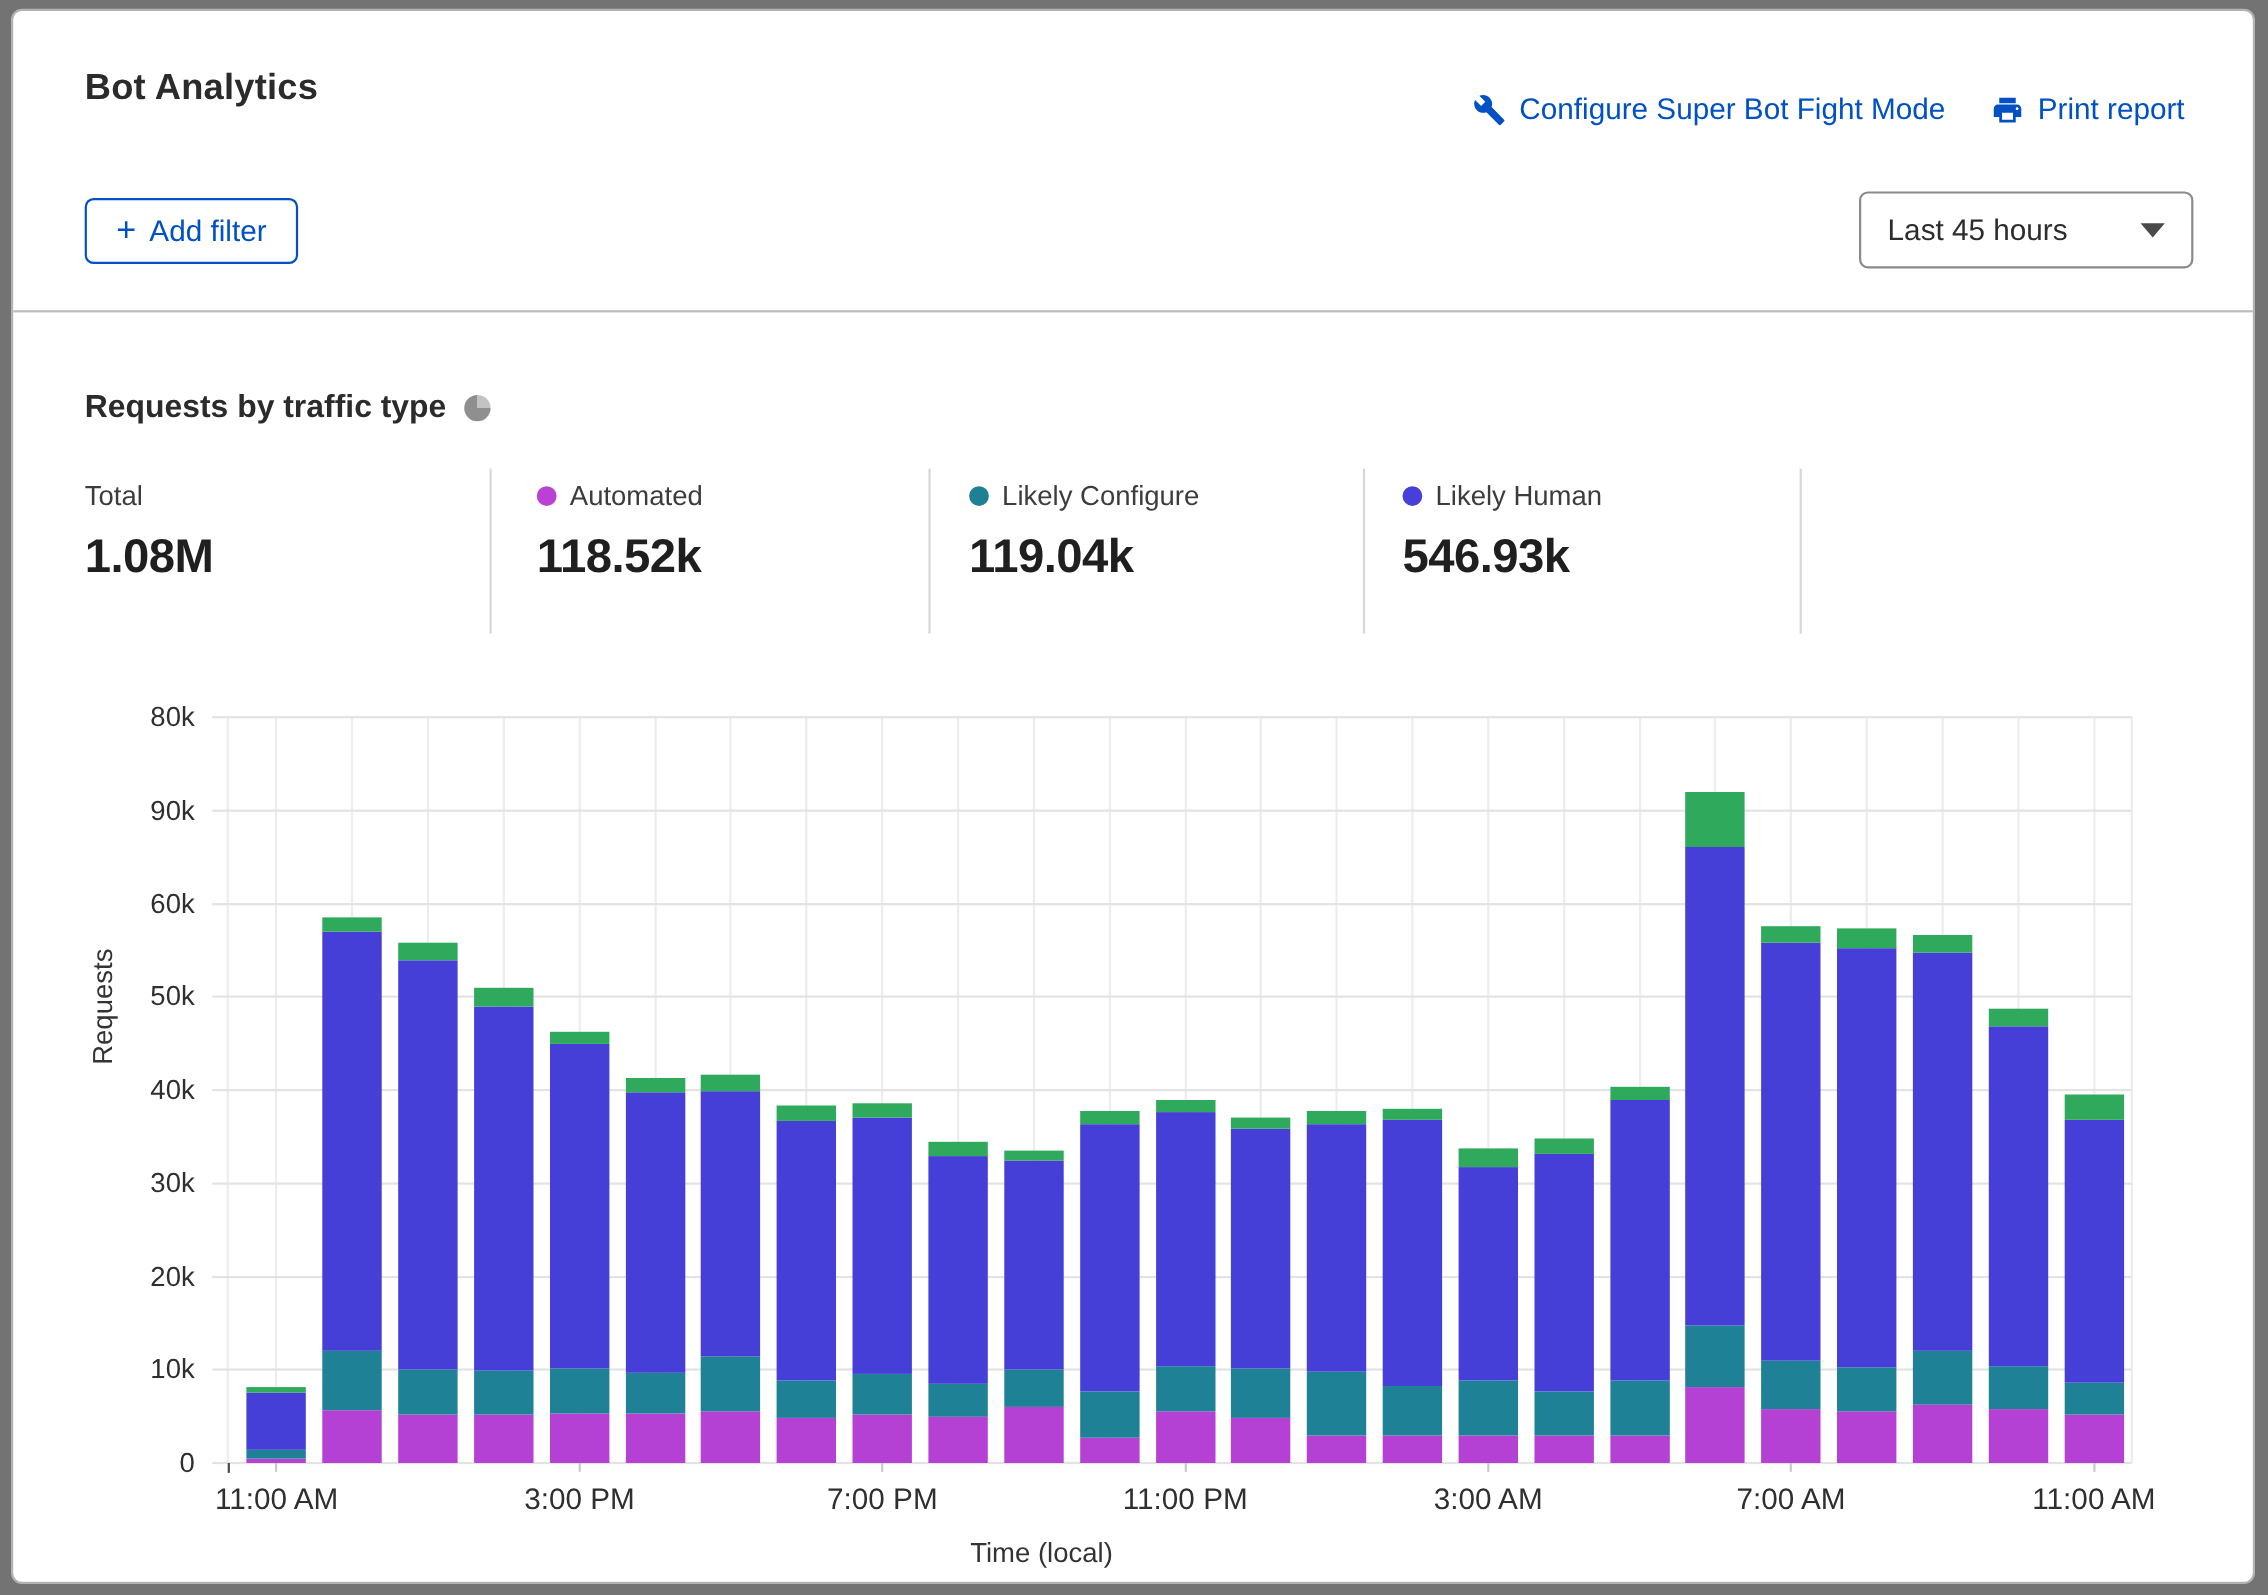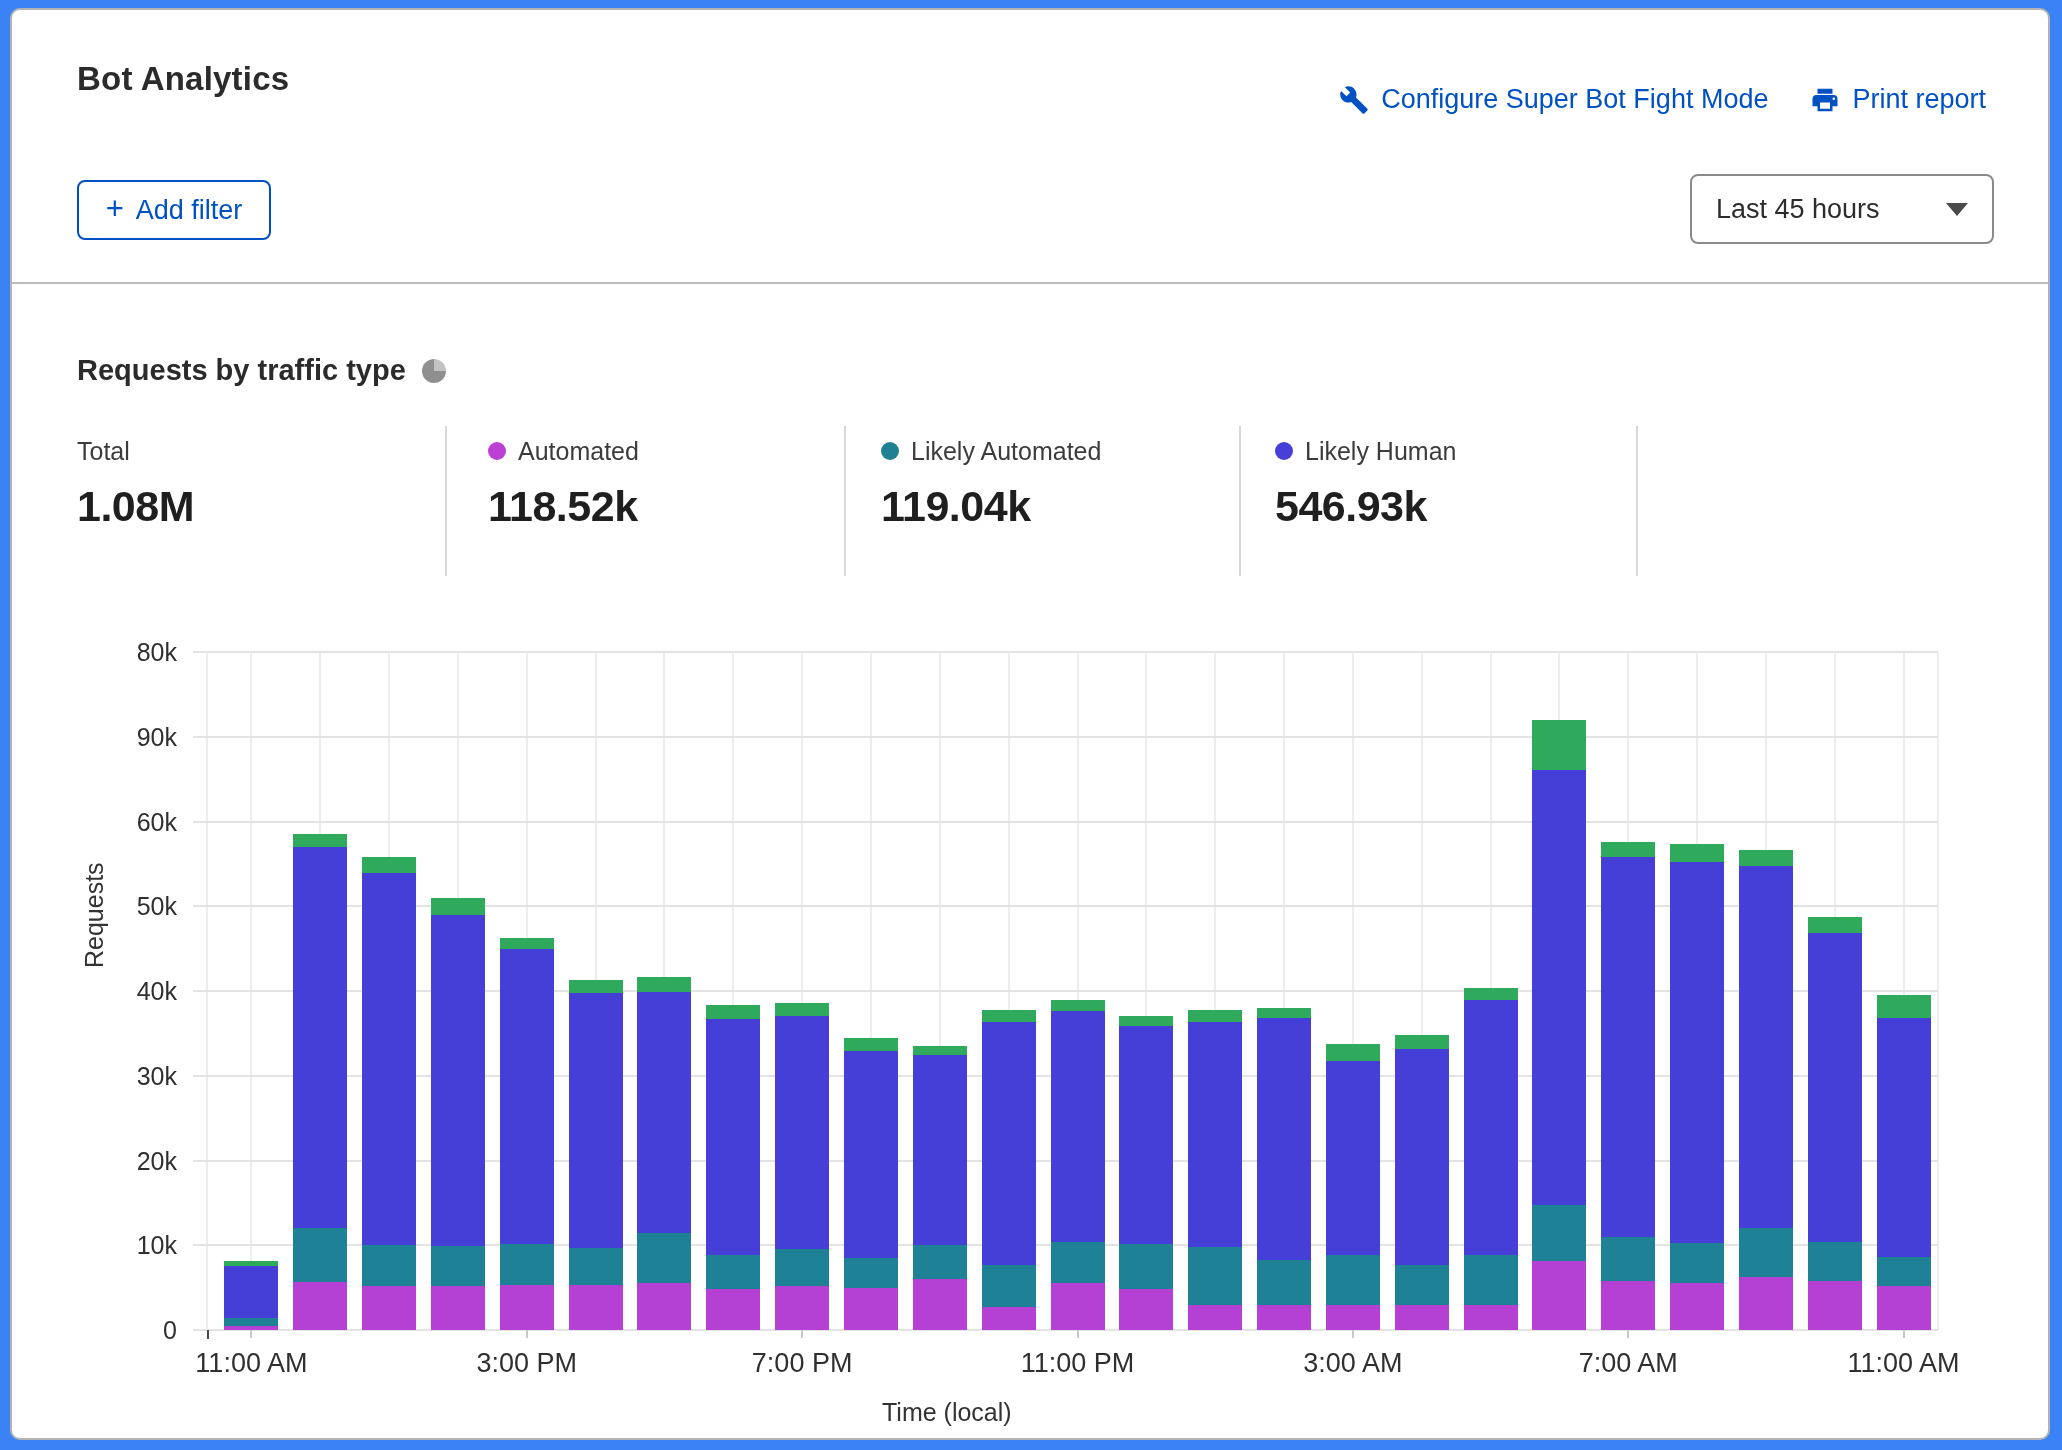--- a/index.html
+++ b/index.html
@@ -1,16 +1,16 @@
 <!DOCTYPE html>
 <html><head>
 <meta charset="utf-8">
 <style>
   html,body{margin:0;padding:0;background:#fff;}
-  #app{position:relative;width:2062px;height:1450px;background:#3b82f6;
+  #app{position:relative;width:2062px;height:1450px;background:#737373;
        font-family:"Liberation Sans",sans-serif;color:#313131;overflow:hidden;}
   .card{position:absolute;left:10px;top:8px;width:2040px;height:1432px;
         border:2px solid #b3b3b3;border-radius:10px;background:#fff;box-sizing:border-box;}
   .abs{position:absolute;}
   
   .page-title{left:65px;top:50px;font-size:33px;font-weight:700;color:#2b2b2b;letter-spacing:.2px;}
   .hdr-links{right:62px;top:74px;display:flex;align-items:center;gap:42px;}
   .hdr-link{display:flex;align-items:center;gap:12px;color:#0051c3;font-size:27px;cursor:pointer;}
   .hdr-link svg{display:block;}
   .btn-add{left:65px;top:170px;width:194px;height:60px;border:2px solid #0051c3;border-radius:8px;
@@ -99,21 +99,21 @@
       <div class="lab">
           <span class="dot" style="background:#bb41d6"></span>
         <span>Automated</span>
         </div>
       <div class="val">118.52k</div>
     </div>
     <div class="stat-div" style="left:832px"></div>
     <div class="stat" style="left:869px">
       <div class="lab">
           <span class="dot" style="background:#1e8093"></span>
-        <span>Likely Automated</span>
+        <span>Likely Configure</span>
         </div>
       <div class="val">119.04k</div>
     </div>
     <div class="stat-div" style="left:1227px"></div>
     <div class="stat" style="left:1263px">
       <div class="lab">
           <span class="dot" style="background:#4640d9"></span>
         <span>Likely Human</span>
         </div>
       <div class="val">546.93k</div>

